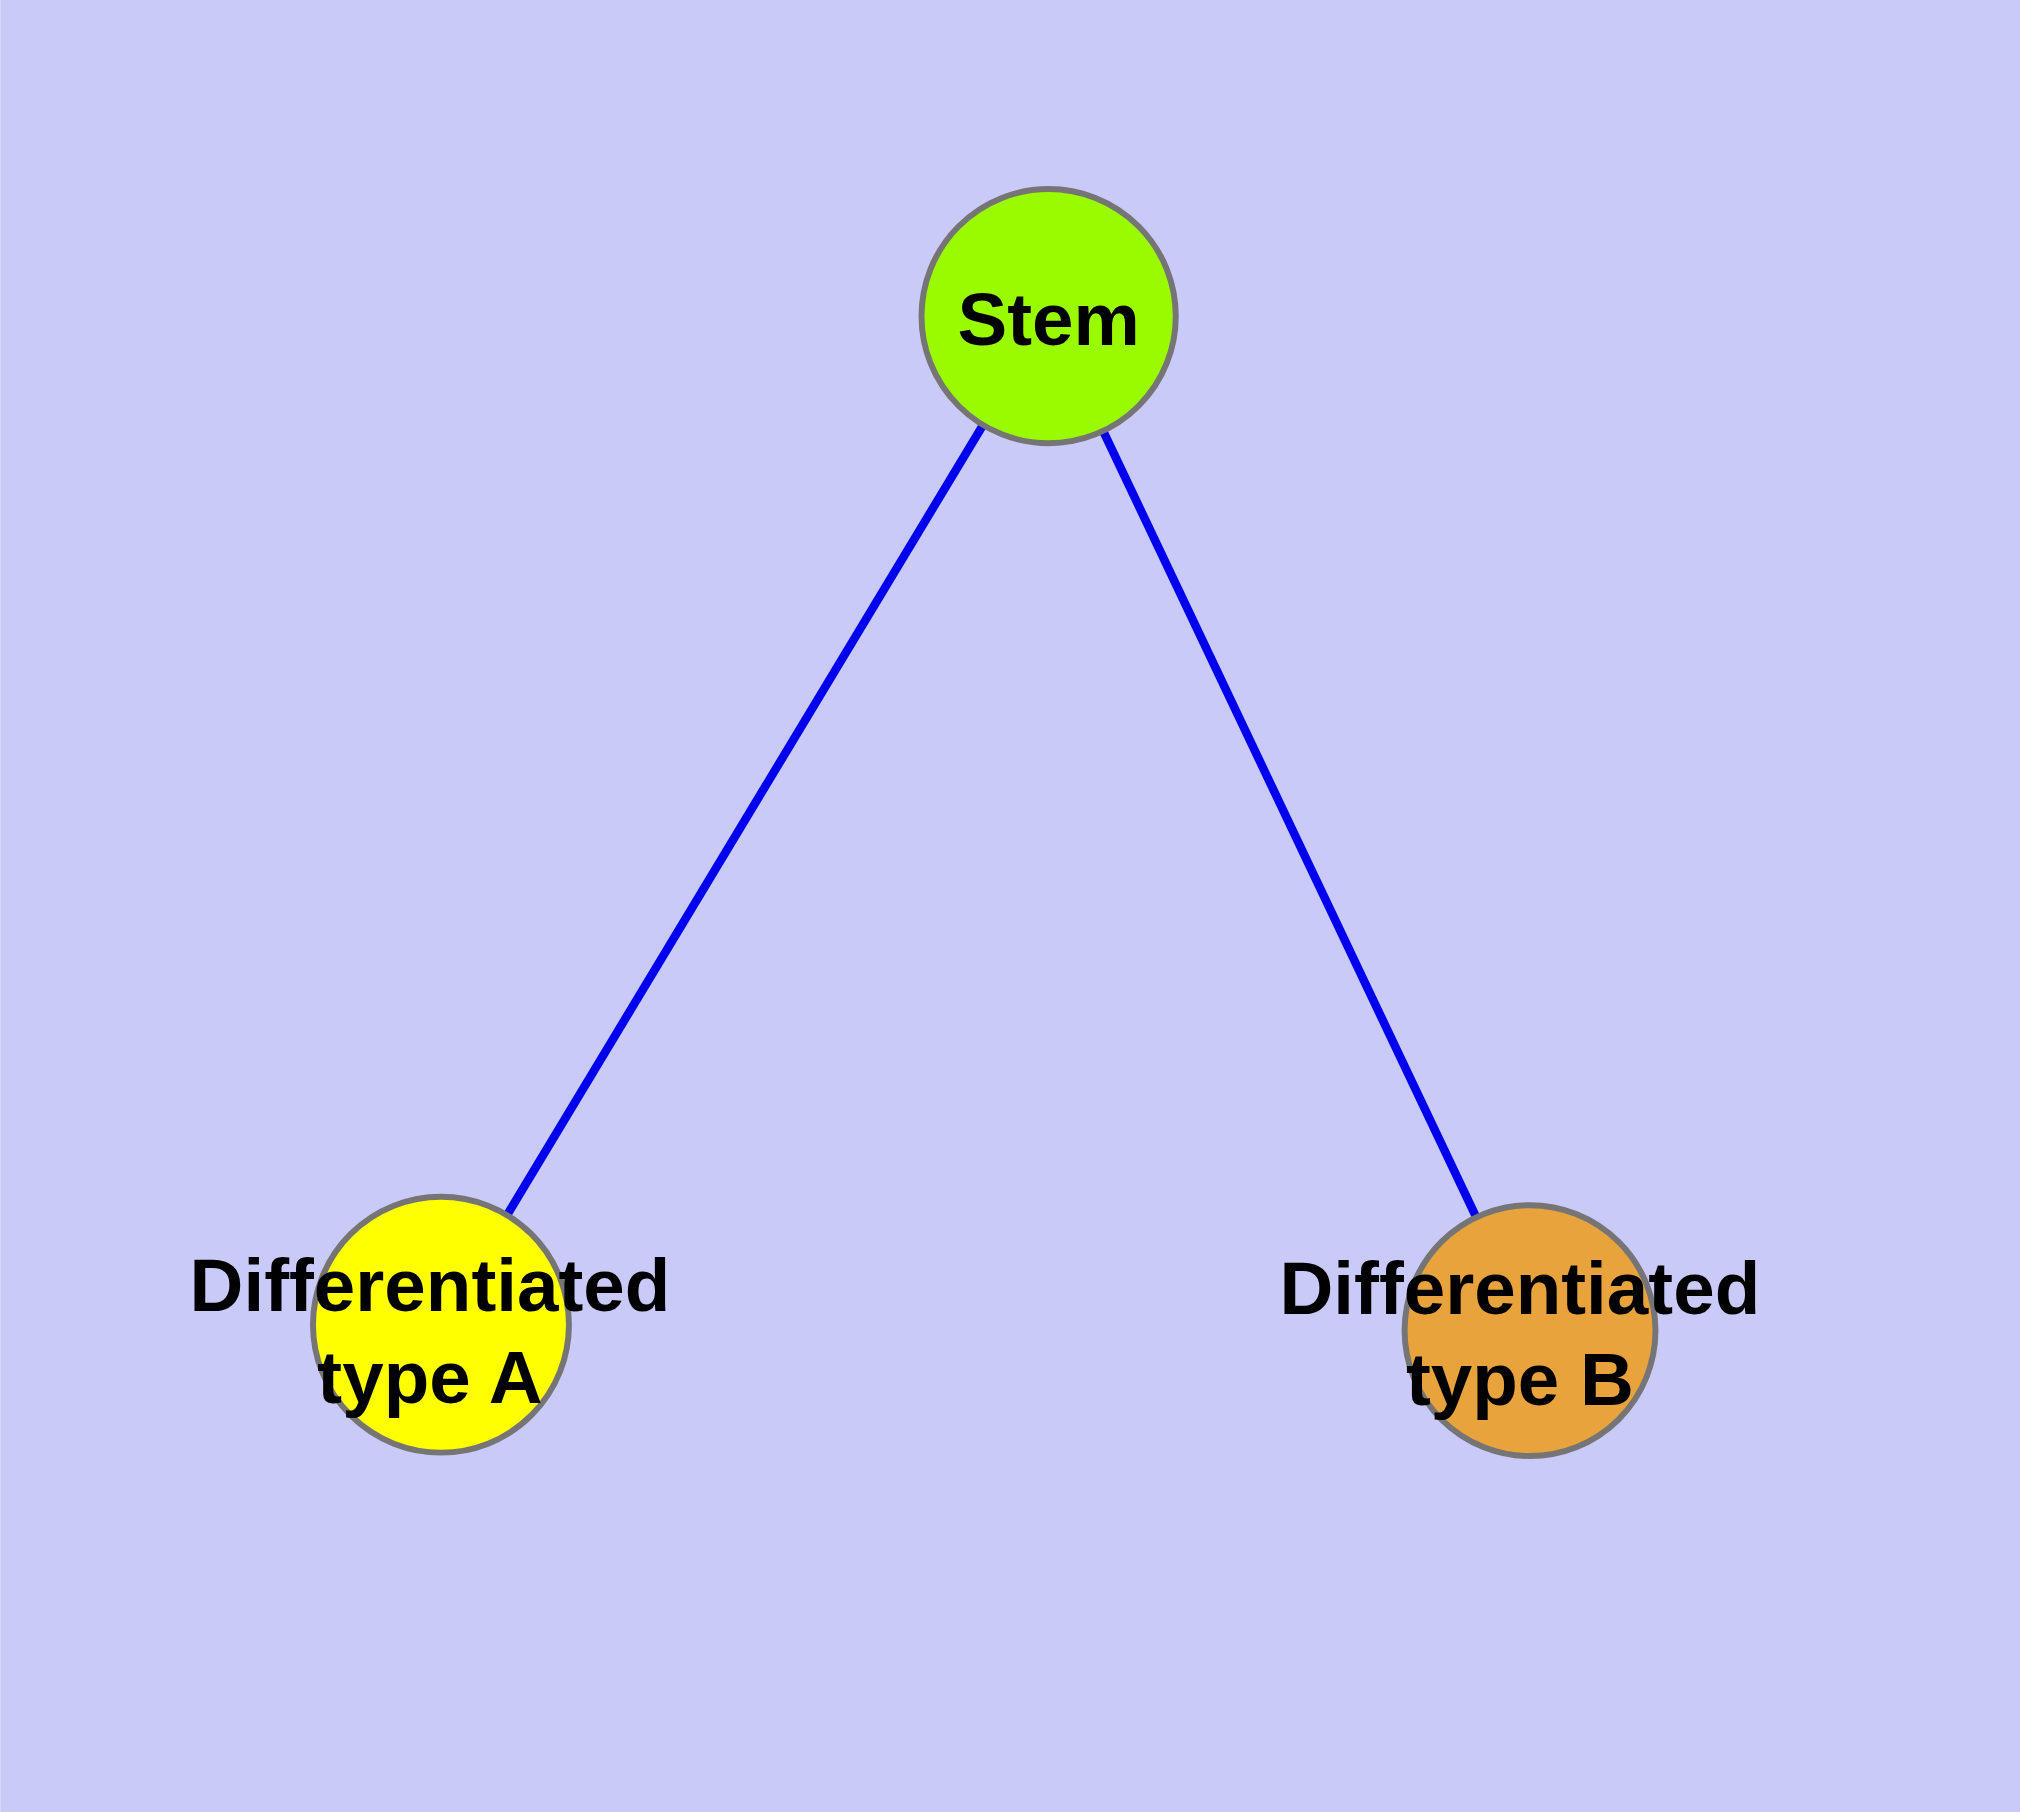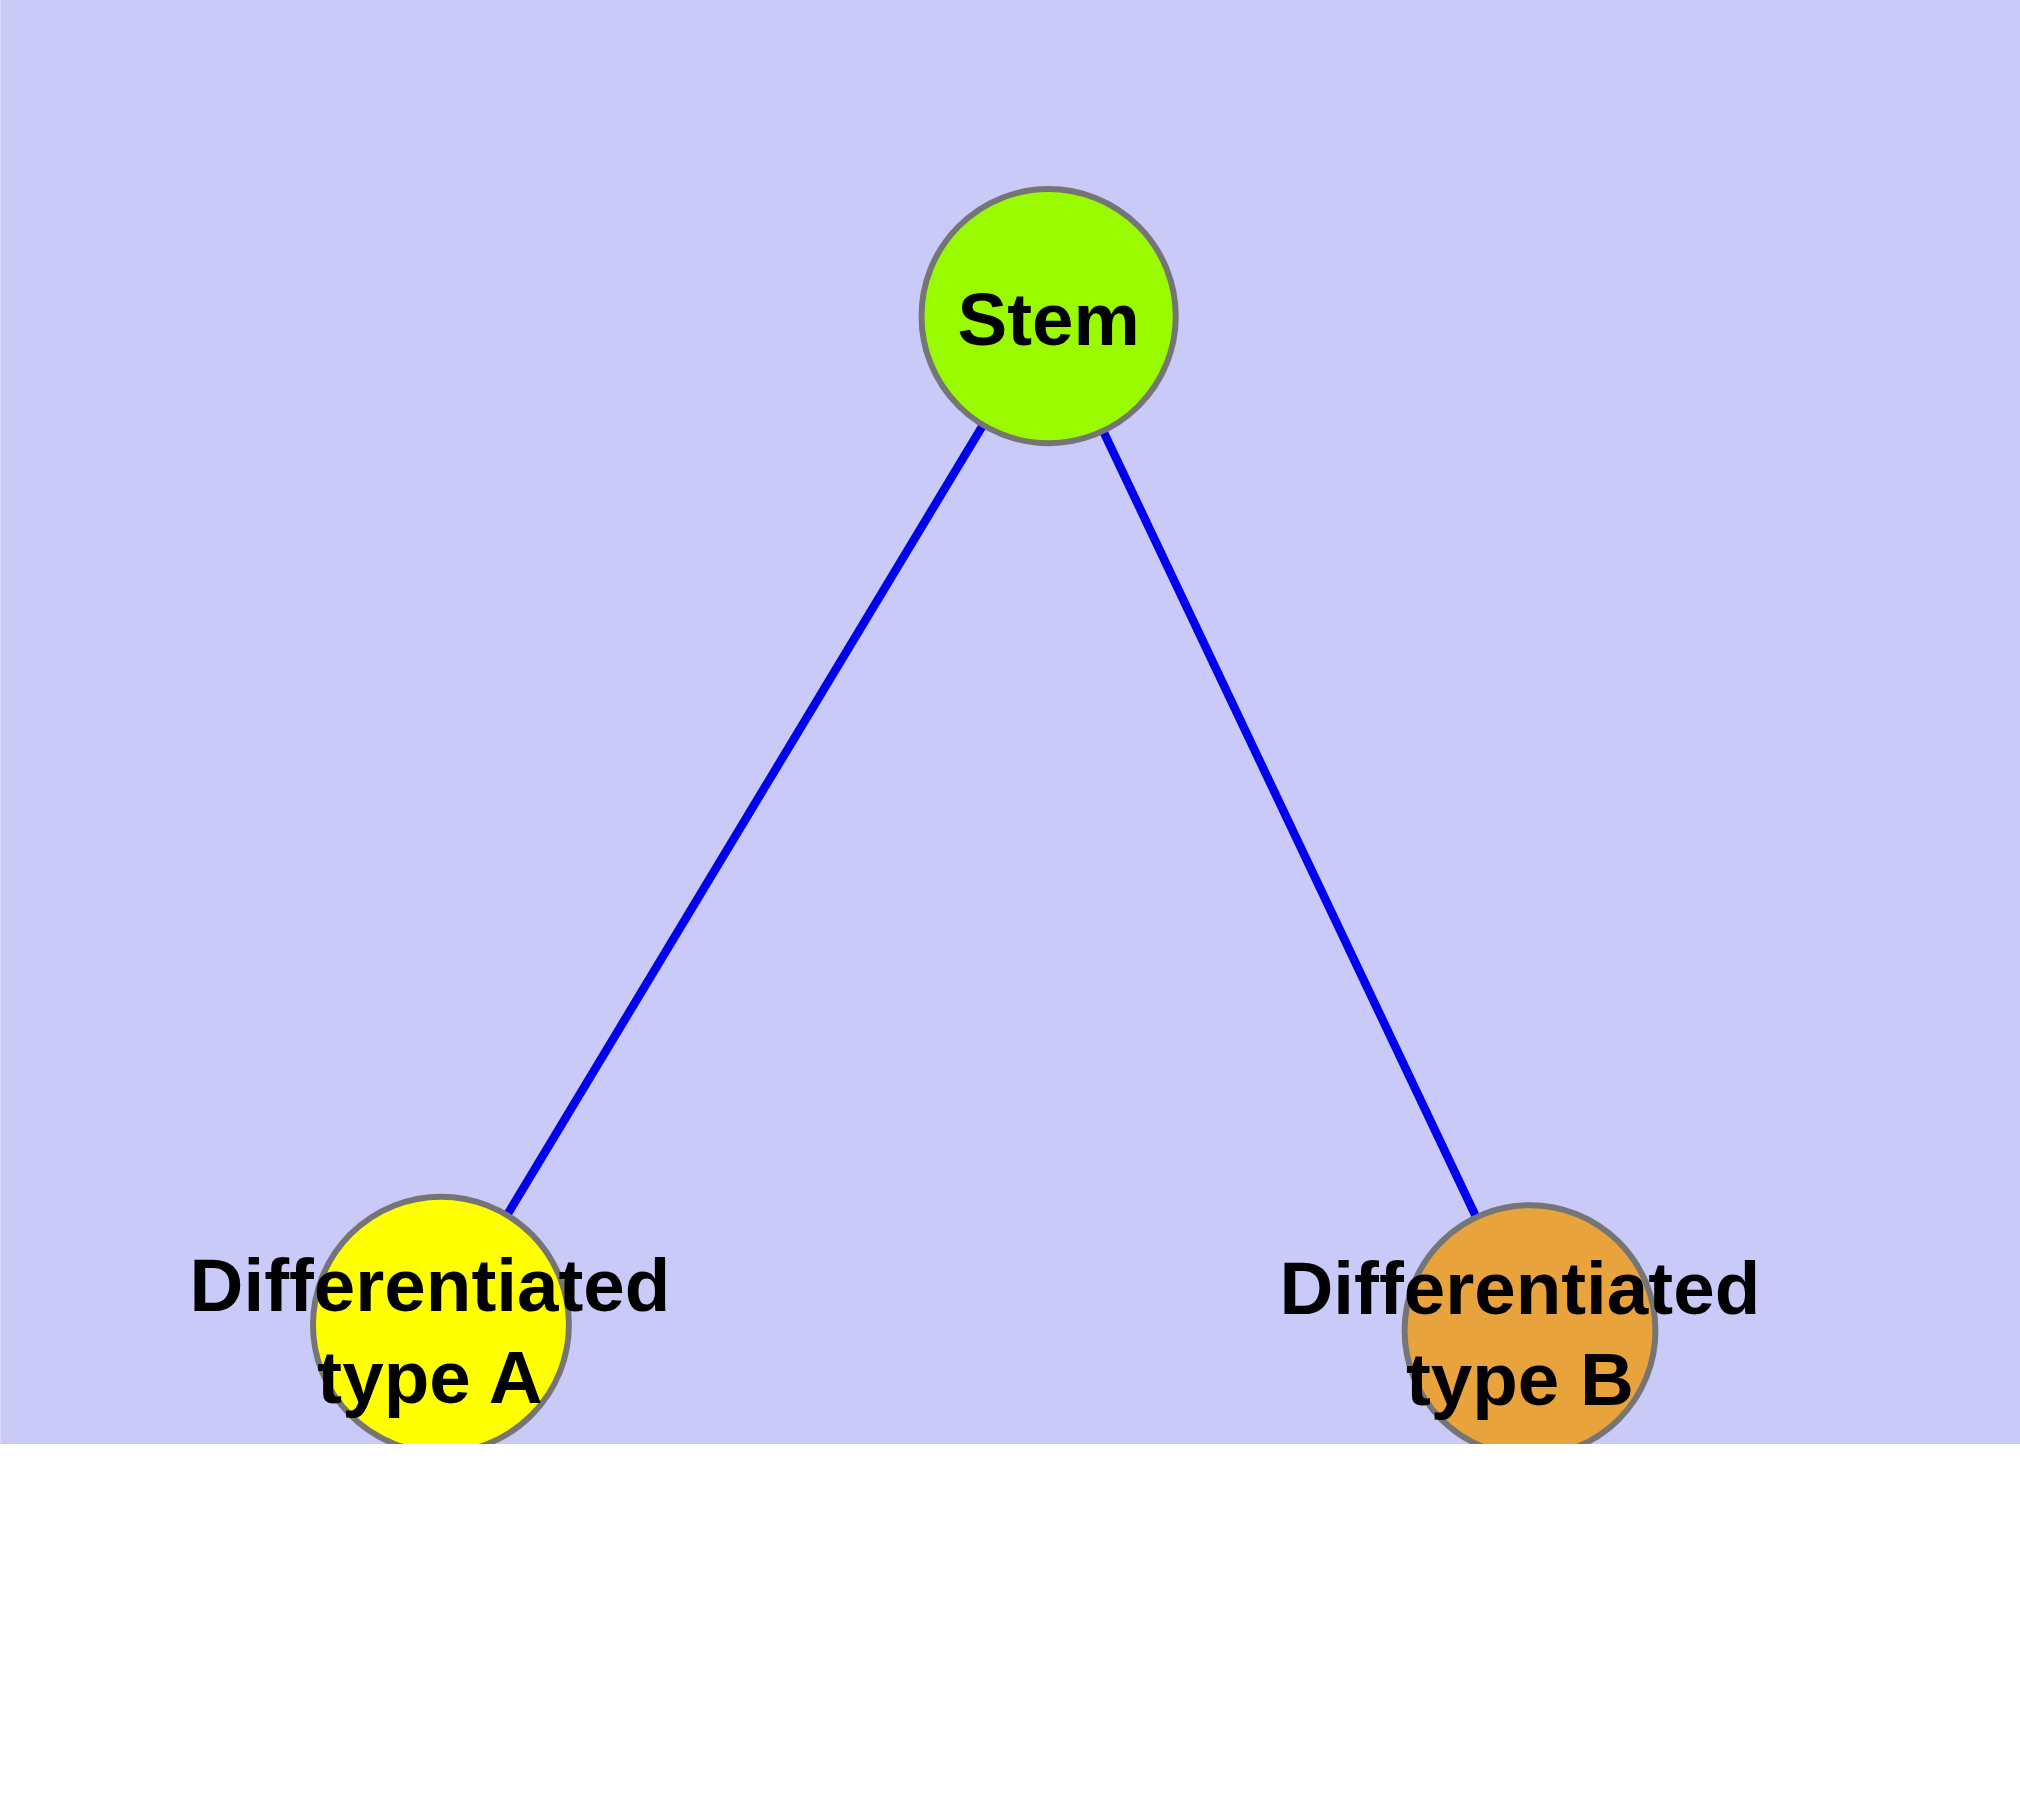--- a/index.html
+++ b/index.html
@@ -2,21 +2,21 @@
 <html style="font-size:13.6px"><head>
 <meta charset="utf-8">
 <style>
   html, body {
     margin: 0;
     padding: 0;
     background: #ffffff;
   }
   .canvas-wrap {
     width: 2021px;
-    height: 1444px;
+    height: 1812px;
     overflow: hidden;
   }
   svg.graph {
     display: block;
     width: 2021px;
     height: 1812px;
   }
   .edge {
     fill: none;
   }

